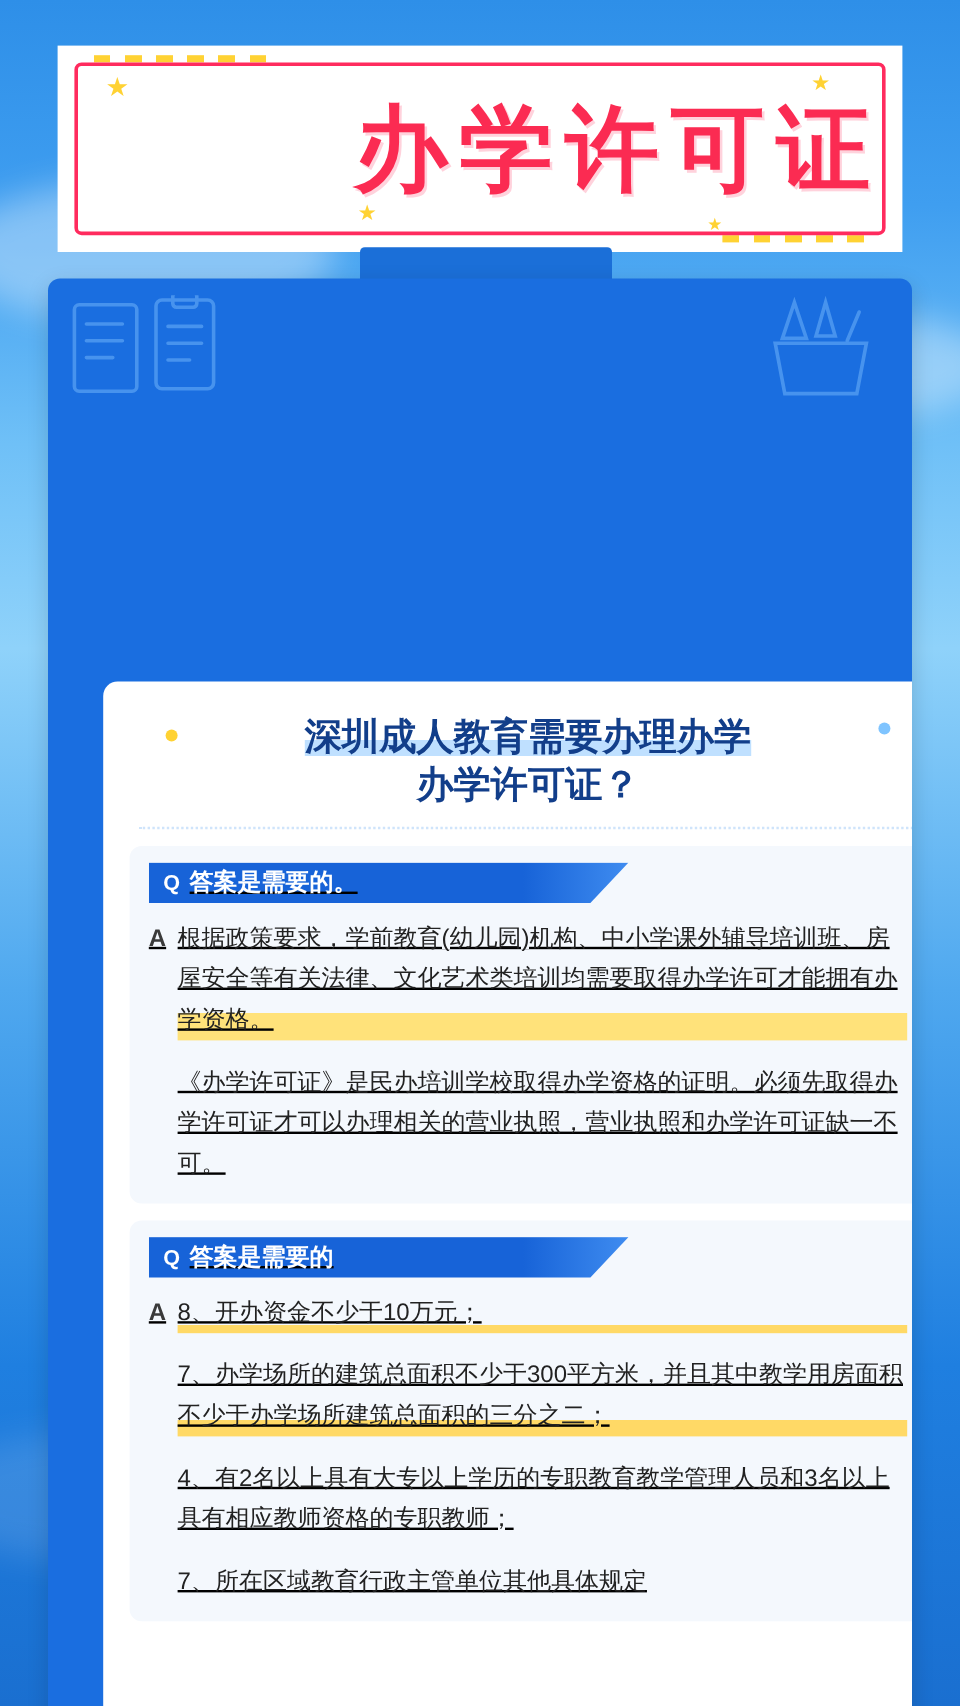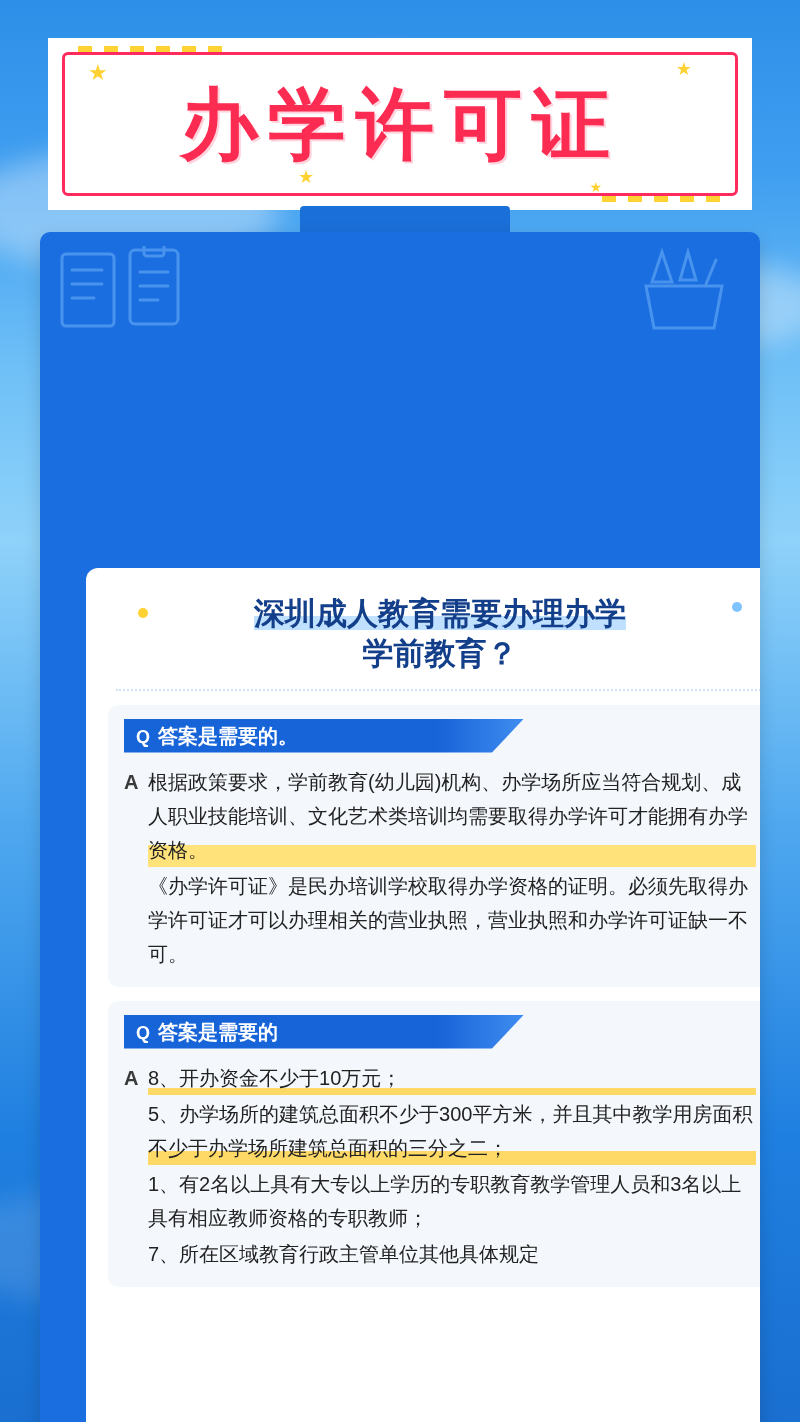--- a/index.html
+++ b/index.html
@@ -40,21 +40,21 @@
   .title-inner {
     position: absolute;
     left: 14px;
     top: 14px;
     right: 14px;
     bottom: 14px;
     border: 3px solid #ff2b5e;
     border-radius: 6px;
     display: flex;
     align-items: center;
-    justify-content: center;
+    justify-content: flex-end;
   }
   .title-text {
     font-size: 78px;
     font-weight: bold;
     color: #fb2b52;
     letter-spacing: 10px;
     line-height: 1;
     white-space: nowrap;
     text-shadow: 2px 2px 0 #ffd2dc;
   }
@@ -144,20 +144,21 @@
     border-top: 2px dotted #cfe4fb;
   }
 
   
   .section {
     margin: 14px 22px 0 22px;
     background: #f4f8fd;
     border-radius: 10px;
     padding: 14px 16px 16px 16px;
     box-sizing: border-box;
+    text-decoration: underline;
   }
 
   .q-bar {
     position: relative;
     display: block;
     height: 34px;
     width: 400px;
     background: linear-gradient(90deg, #1763d8 0%, #1763d8 78%, #3f8cf0 100%);
     color: #ffffff;
     font-size: 20px;
@@ -187,21 +188,21 @@
     width: 24px;
     line-height: 34px;
   }
   .a-body {
     flex: 1 1 auto;
     font-size: 20px;
     color: #222222;
     line-height: 1.7;
   }
   .a-body p { margin: 0; }
-  .a-body p + p { margin-top: 2px; }
+  .a-body p + p { margin-top: 18px; }
   .u-line {
     background: linear-gradient(180deg, rgba(255,255,255,0) 78%, #ffe27a 78%, #ffe27a 100%);
   }
   .u-line2 {
     background: linear-gradient(180deg, rgba(255,255,255,0) 80%, #ffd966 80%, #ffd966 100%);
   }
 </style>
 </head>
 <body>
 
@@ -240,47 +241,47 @@
     <path d="M74 38 l10 -24" stroke="#7fc0ff" stroke-width="3" fill="none" stroke-linecap="round"></path>
     <path d="M14 40 h76 l-8 42 h-60 z" fill="none" stroke="#7fc0ff" stroke-width="3"></path>
   </svg>
 
   <div class="white-card">
 
     <div class="heading">
       <span class="dot dot-l"></span>
       <span class="dot dot-r"></span>
       <span class="hl">深圳成人教育需要办理办学</span><br>
-      <span>学前教育？</span>
+      <span>办学许可证？</span>
     </div>
 
     <div class="dotted-rule"></div>
 
     <div class="section">
       <div class="q-bar">
         <span class="qmark">Q</span><span>答案是需要的。</span>
       </div>
       <div class="answer-row">
         <div class="a-mark">A</div>
         <div class="a-body">
-          <p class="u-line">根据政策要求，学前教育(幼儿园)机构、办学场所应当符合规划、成人职业技能培训、文化艺术类培训均需要取得办学许可才能拥有办学资格。</p>
+          <p class="u-line">根据政策要求，学前教育(幼儿园)机构、中小学课外辅导培训班、房屋安全等有关法律、文化艺术类培训均需要取得办学许可才能拥有办学资格。</p>
           <p>《办学许可证》是民办培训学校取得办学资格的证明。必须先取得办学许可证才可以办理相关的营业执照，营业执照和办学许可证缺一不可。</p>
         </div>
       </div>
     </div>
 
     <div class="section">
       <div class="q-bar">
         <span class="qmark">Q</span><span>答案是需要的</span>
       </div>
       <div class="answer-row">
         <div class="a-mark">A</div>
         <div class="a-body">
           <p class="u-line2">8、开办资金不少于10万元；</p>
-          <p class="u-line2">5、办学场所的建筑总面积不少于300平方米，并且其中教学用房面积不少于办学场所建筑总面积的三分之二；</p>
-          <p>1、有2名以上具有大专以上学历的专职教育教学管理人员和3名以上具有相应教师资格的专职教师；</p>
+          <p class="u-line2">7、办学场所的建筑总面积不少于300平方米，并且其中教学用房面积不少于办学场所建筑总面积的三分之二；</p>
+          <p>4、有2名以上具有大专以上学历的专职教育教学管理人员和3名以上具有相应教师资格的专职教师；</p>
           <p>7、所在区域教育行政主管单位其他具体规定</p>
         </div>
       </div>
     </div>
 
   </div>
 </div>
 
 </body></html>

